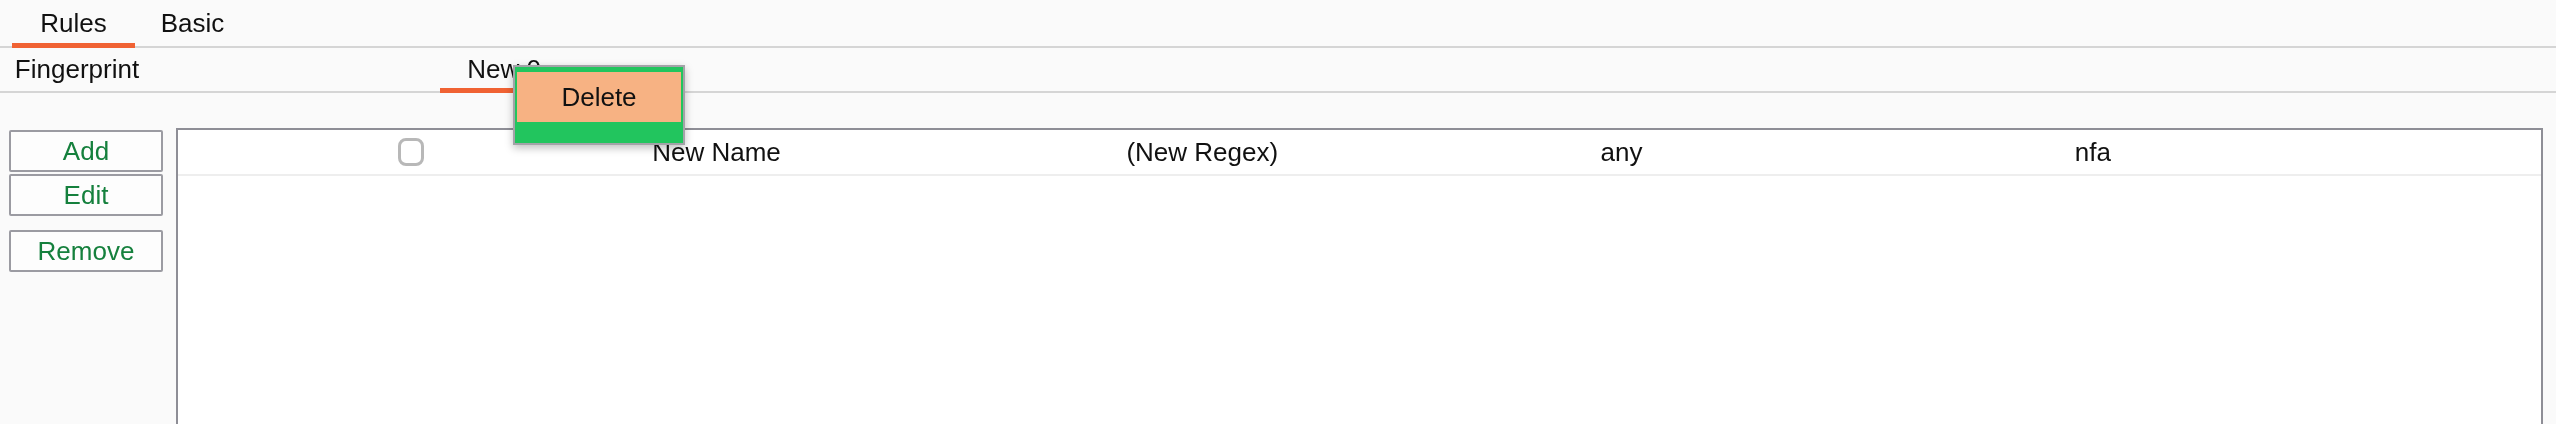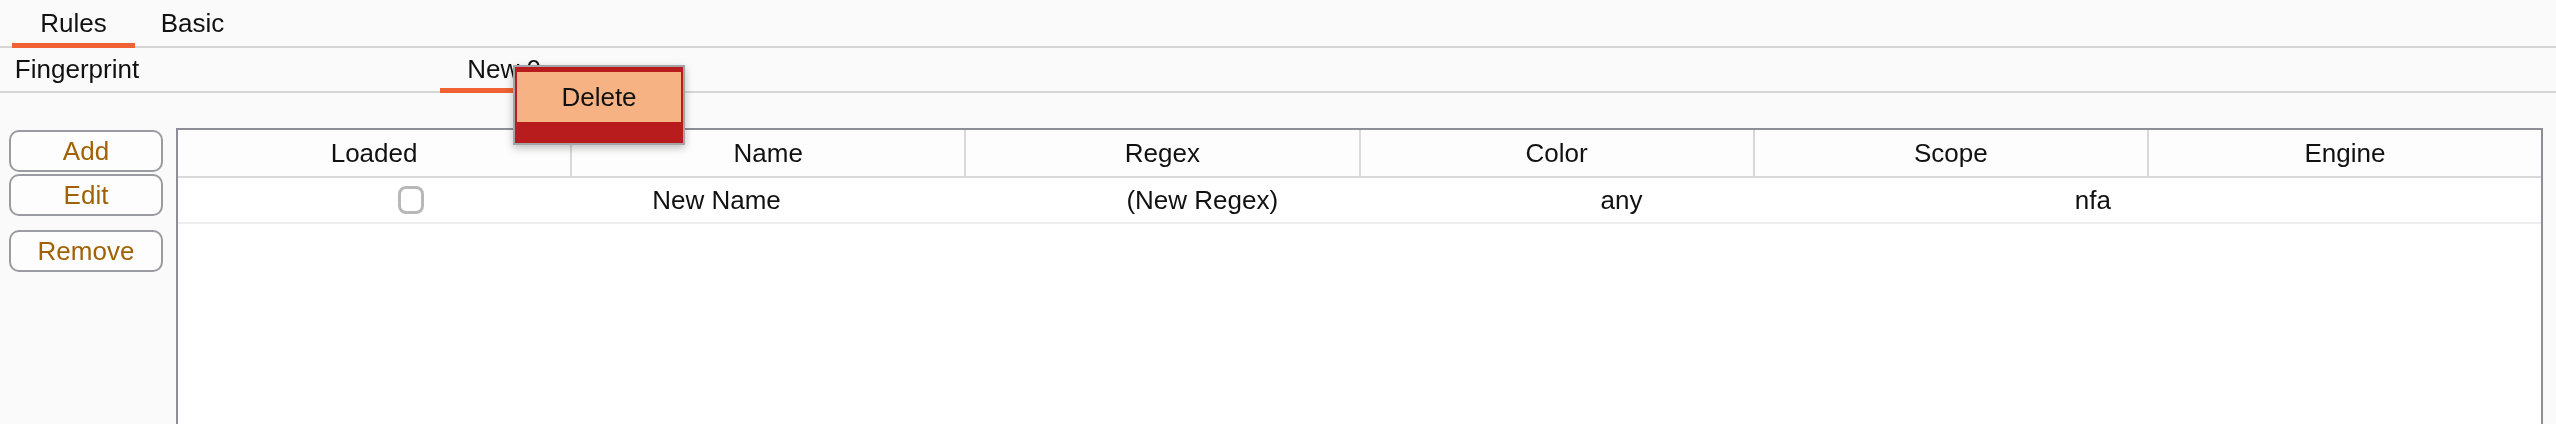--- a/index.html
+++ b/index.html
@@ -28,37 +28,37 @@
   }
   .tab-rules   { left:12px;   width:123px; }
   .tab-config  { left:123px; width:139px; }
   .tab-fingerprint { left:2px;  width:150px; }
   .tab-basicinfo   { left:200px; width:225px; }
   .tab-new0        { left:440px; width:128px; }
 
   
   .context-menu {
     position:absolute; left:513px; top:65px; width:172px; height:80px;
-    background:#b91c1c; border:2px solid #a3a3a8;
+    background:#22c55e; border:2px solid #a3a3a8;
     padding:5px 2px;
     box-shadow:0 3px 8px rgba(0,0,0,0.25);
     z-index:20;
     text-align:right;
   }
   .menu-item {
     height:50px; background:#f7b283;
     display:flex; align-items:center; justify-content:center;
   }
 
   
   .action-btn {
     position:absolute; left:9px; width:154px; height:42px;
-    background:#fdfdfd; border:2px solid #9b9ba2; border-radius:10px;
+    background:#fdfdfd; border:2px solid #9b9ba2; border-radius:2px;
     display:flex; align-items:center; justify-content:center;
-    font-size:26px; font-family:inherit; color:#a16207; cursor:default;
+    font-size:26px; font-family:inherit; color:#15803d; cursor:default;
   }
   .btn-add    { top:130px; }
   .btn-edit   { top:174px;align-items:center; }
   .btn-remove { top:230px; }
 
   
   .rules-table {
     position:absolute; left:176px; top:128px; width:2367px; height:300px;
     background:#ffffff; border:2px solid #8e8e96;
   }
@@ -115,28 +115,20 @@
   <span>Add</span>
 </button>
 <button class="action-btn btn-edit">
   <span>Edit</span>
 </button>
 <button class="action-btn btn-remove">
   <span>Remove</span>
 </button>
 
 <div class="rules-table">
-  <div class="thead">
-    <div class="th">Loaded</div>
-    <div class="th">Name</div>
-    <div class="th">Regex</div>
-    <div class="th">Color</div>
-    <div class="th">Scope</div>
-    <div class="th">Engine</div>
-  </div>
   <div class="trow">
     <div class="td td-center">
       <div class="checkbox"></div>
     </div>
     <div class="td">New Name</div>
     <div class="td">(New Regex)</div>
     <div class="td">any</div>
     <div class="td">nfa</div>
   </div>
 </div>

